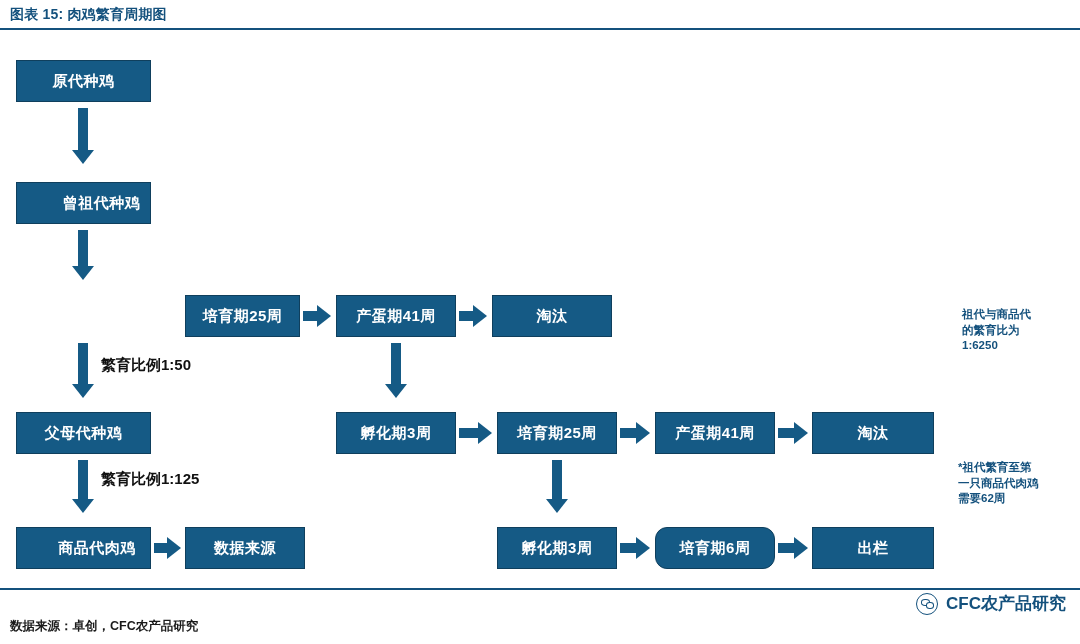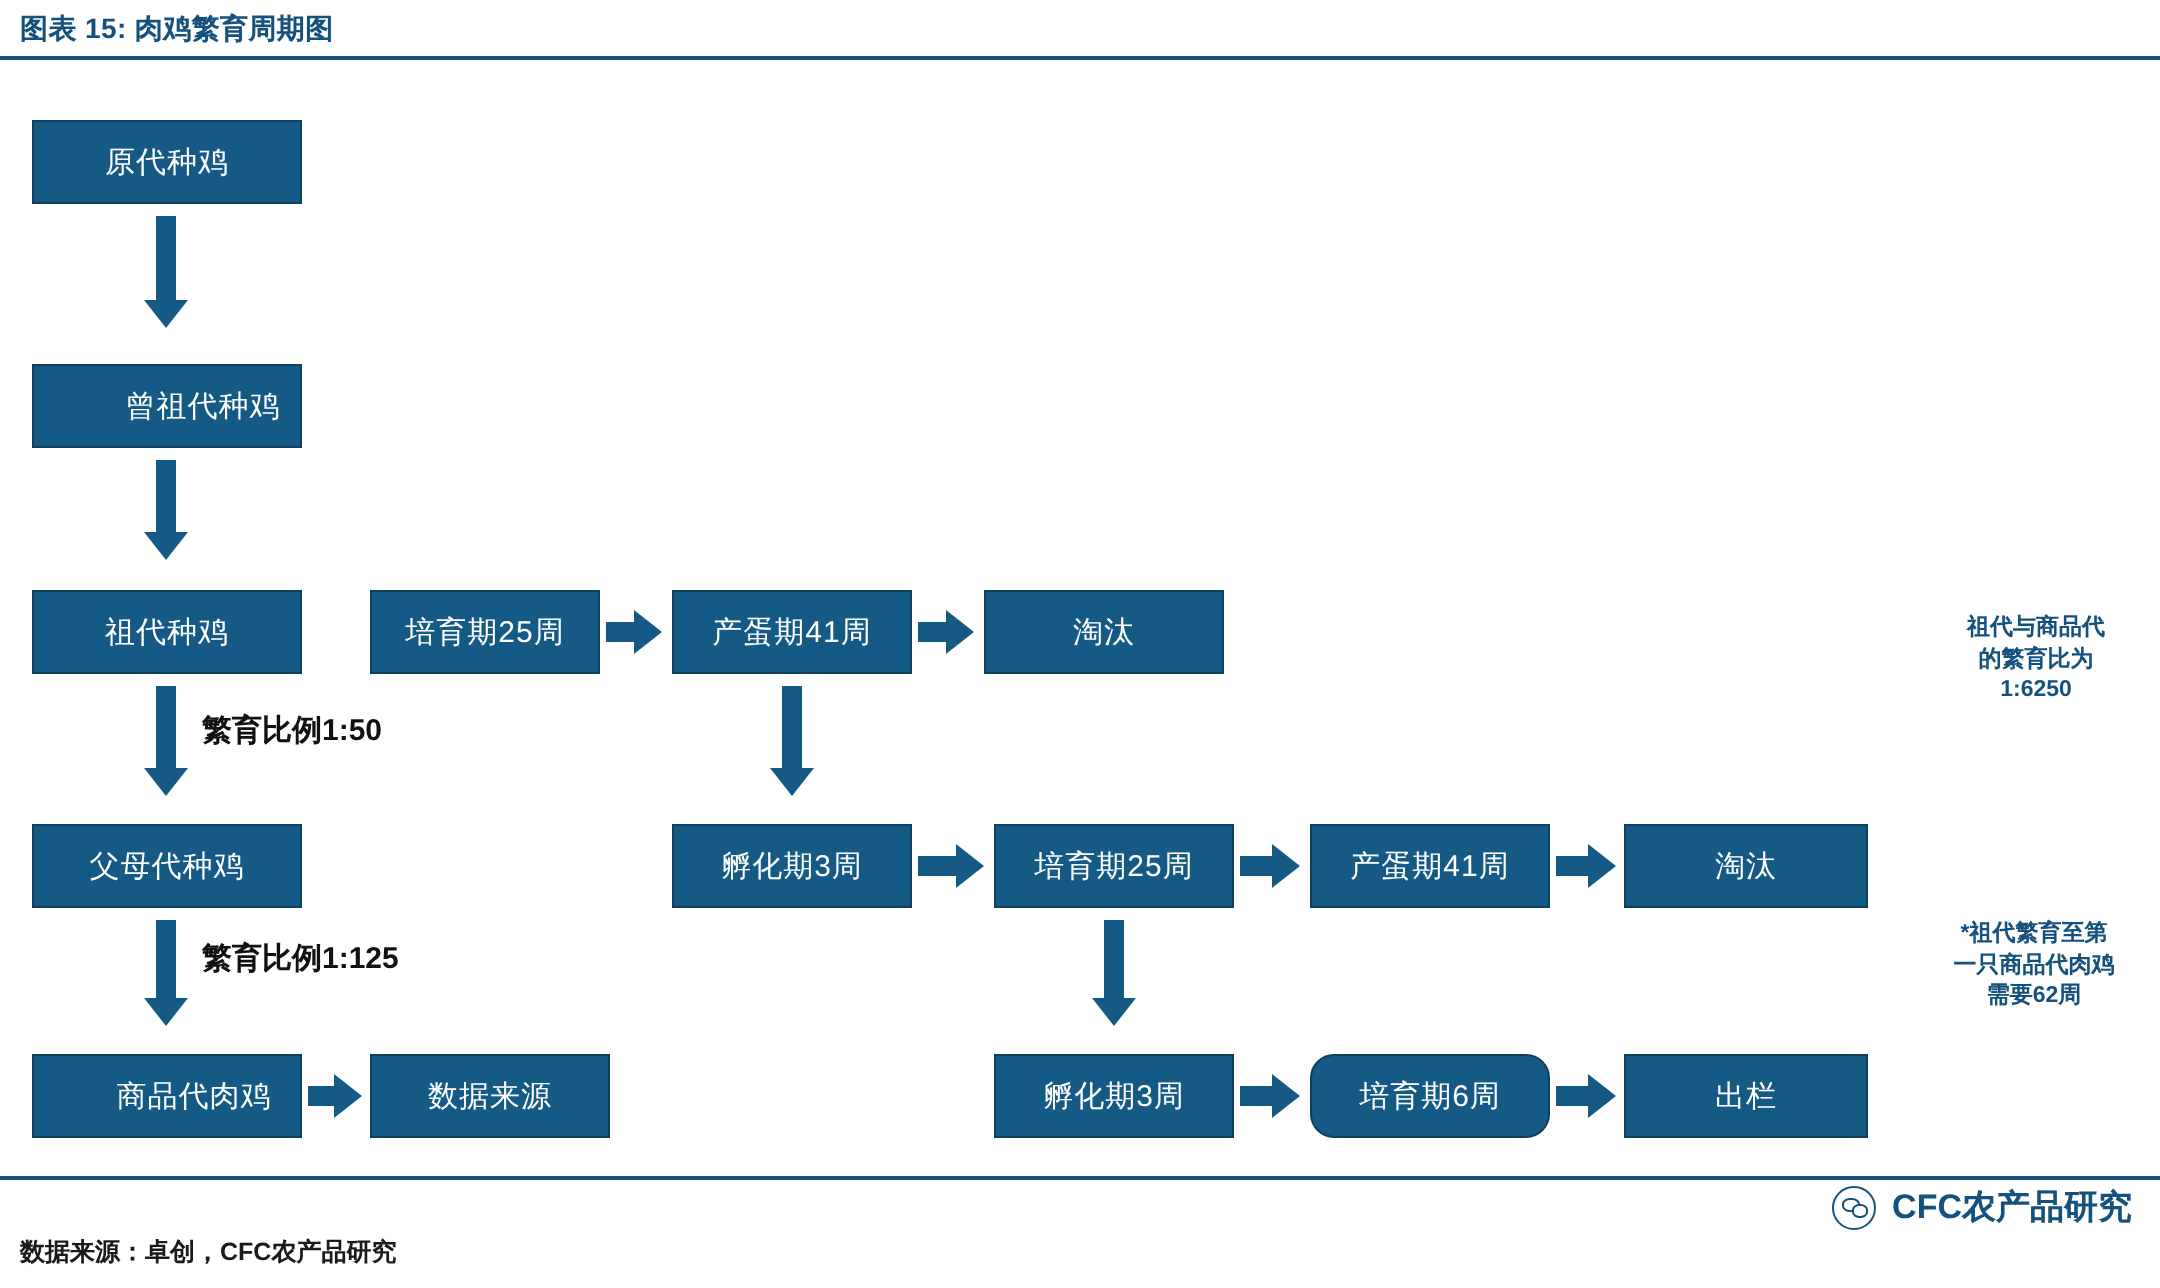--- a/index.html
+++ b/index.html
@@ -31,40 +31,40 @@
     white-space:nowrap;
   }
   .canvas{position:absolute;left:0;top:30px;width:1080px;height:558px;}
 
   .box{
     position:absolute;
     background:#155a85;
     border:1px solid #0f3f5d;
     color:#ffffff;
     font-size:15px;
-    font-weight:normal;
+    font-weight:bold;
     display:flex;align-items:center;justify-content:center;
     box-sizing:border-box;
     letter-spacing:0.5px;
   }
   
   .stem-v{position:absolute;background:#155a85;}
   .head-v{position:absolute;width:0;height:0;border-left:11px solid transparent;border-right:11px solid transparent;border-top:14px solid #155a85;}
   .stem-h{position:absolute;background:#155a85;}
   .head-h{position:absolute;width:0;height:0;border-top:11px solid transparent;border-bottom:11px solid transparent;border-left:14px solid #155a85;}
 
   .ratio-label{
     position:absolute;
     font-size:15px;font-weight:bold;color:#111;
     white-space:nowrap;
   }
   .note{
     position:absolute;
     font-size:11.5px;font-weight:bold;color:#14517d;
-    text-align:center;line-height:1.35;
+    line-height:1.35;
     white-space:pre-line;
   }
   .footer-brand{
     position:absolute;right:14px;top:592px;
     display:flex;align-items:center;gap:8px;
     color:#14517d;font-size:17px;font-weight:bold;
   }
   .wechat{
     width:22px;height:22px;border:1.6px solid #14517d;border-radius:50%;
     position:relative;box-sizing:border-box;
@@ -82,21 +82,20 @@
 <body>
 
 <div class="title-bar">
   <div class="title-text">图表 15: 肉鸡繁育周期图</div>
 </div>
 <div class="rule-top"></div>
 
 <div class="canvas" id="canvas">
     <div class="box" style="left: 16px; top: 30px; width: 135px; height: 42px;">原代种鸡</div>
     <div class="box" style="left: 16px; top: 152px; width: 135px; height: 42px; padding-left: 36px;">曾祖代种鸡</div>
-    <div class="box" style="left: 16px; top: 265px; width: 135px; height: 42px;">祖代种鸡</div>
     <div class="box" style="left: 16px; top: 382px; width: 135px; height: 42px;">父母代种鸡</div>
     <div class="box" style="left: 16px; top: 497px; width: 135px; height: 42px; padding-left: 27px;">商品代肉鸡</div>
     <div class="box" style="left: 185px; top: 497px; width: 120px; height: 42px;">数据来源</div>
     <div class="box" style="left: 185px; top: 265px; width: 115px; height: 42px;">培育期25周</div>
     <div class="box" style="left: 336px; top: 265px; width: 120px; height: 42px;">产蛋期41周</div>
     <div class="box" style="left: 492px; top: 265px; width: 120px; height: 42px;">淘汰</div>
     <div class="box" style="left: 336px; top: 382px; width: 120px; height: 42px;">孵化期3周</div>
     <div class="box" style="left: 497px; top: 382px; width: 120px; height: 42px;">培育期25周</div>
     <div class="box" style="left: 655px; top: 382px; width: 120px; height: 42px;">产蛋期41周</div>
     <div class="box" style="left: 812px; top: 382px; width: 122px; height: 42px;">淘汰</div>

